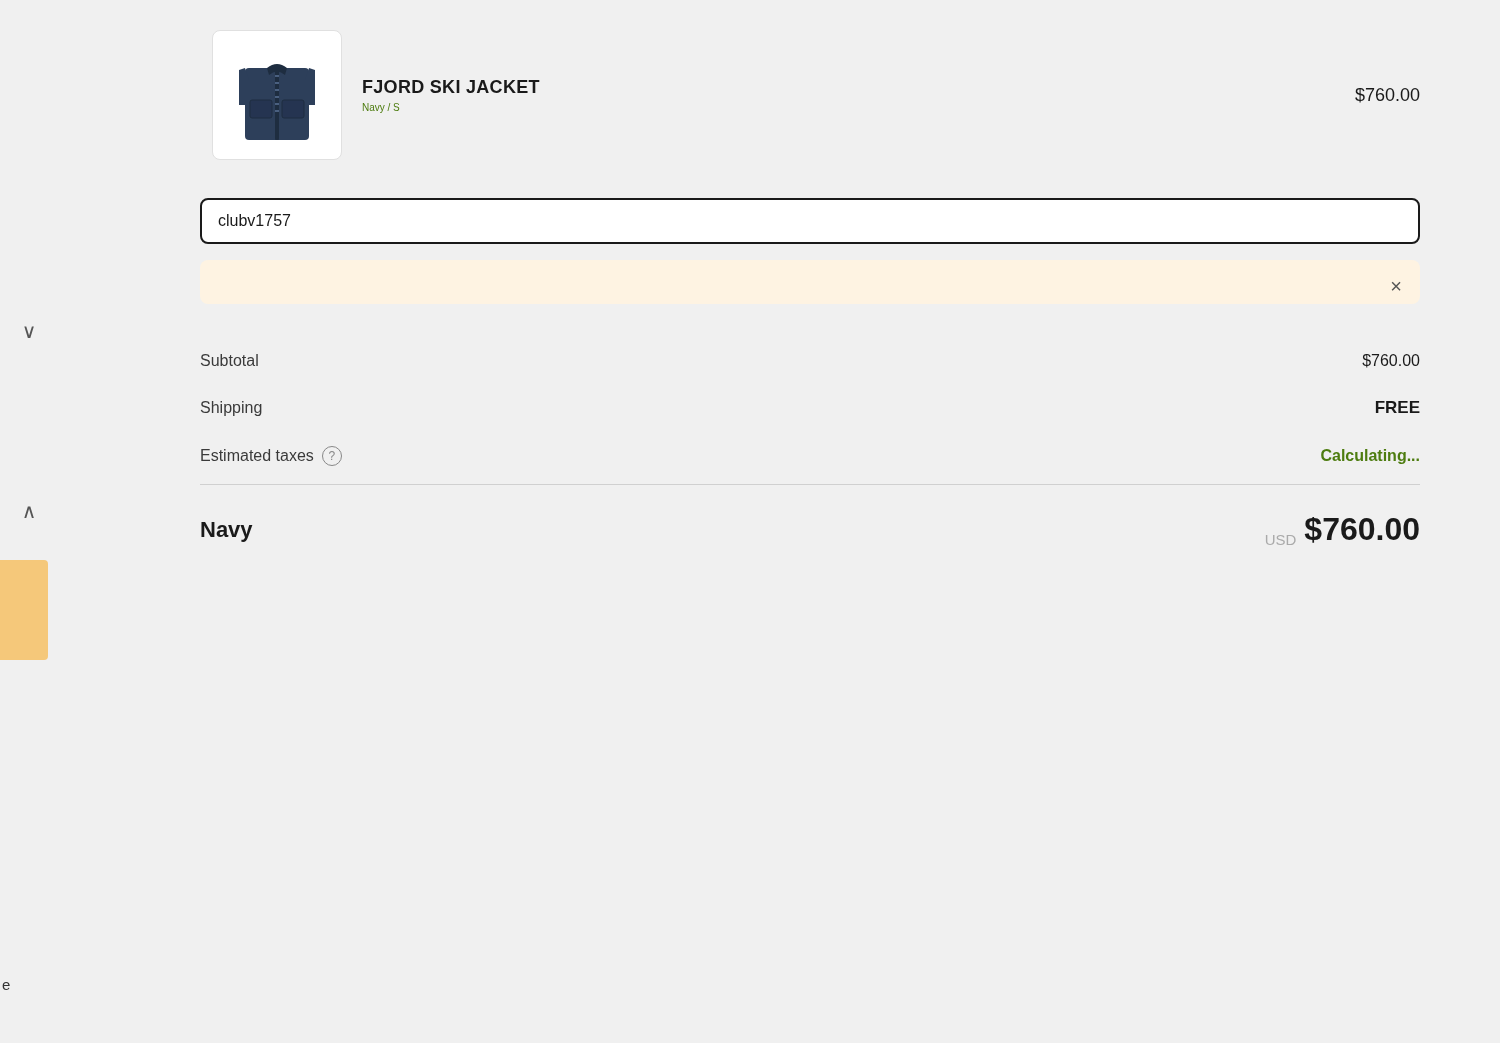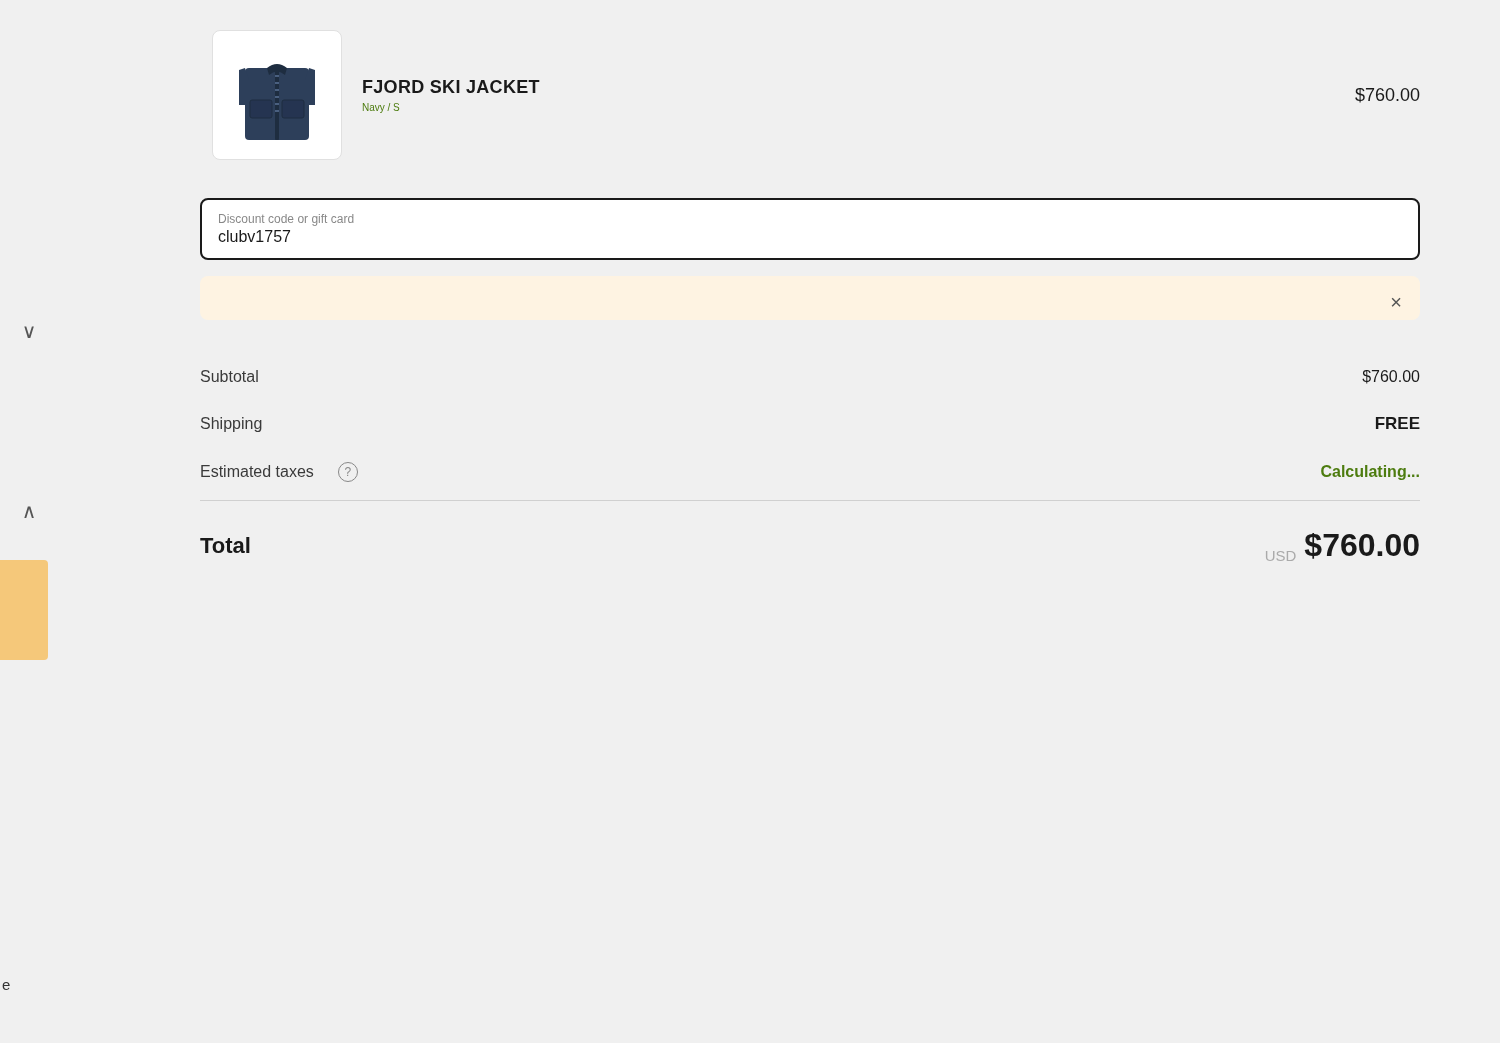--- a/index.html
+++ b/index.html
@@ -183,21 +183,21 @@
     }
 
     .summary-value.calculating {
       color: #4d7c0f;
       font-weight: 700;
     }
 
     .taxes-label {
       display: flex;
       align-items: center;
-      gap: 24px;
+      gap: 8px;
     }
 
     .question-icon {
       width: 20px;
       height: 20px;
       border: 1.5px solid #888;
       border-radius: 50%;
       display: inline-flex;
       align-items: center;
       justify-content: center;
@@ -291,21 +291,20 @@
       <div class="product-info">
         <div class="product-name">FJORD SKI JACKET</div>
         <div class="product-variant">Navy / S</div>
       </div>
 
       <div class="product-price">$760.00</div>
     </div>
 
     <div class="discount-section">
       <div class="discount-input-wrapper">
-        <span class="discount-input-label">Discount code or gift card</span>
         <input type="text" class="discount-input" value="clubv1757" style="">
       </div>
     </div>
 
     <div class="error-banner">
       <button class="error-close">×</button>
     </div>
 
     <div class="order-summary">
 
@@ -323,21 +322,21 @@
         <span class="taxes-label summary-label">
           <span>Estimated taxes</span>
           <span class="question-icon">?</span>
         </span>
         <span class="summary-value calculating">Calculating...</span>
       </div>
 
       <div style="height: 1px; background: #d0d0d0; margin: 4px 0;"></div>
 
       <div class="total-row">
-        <span class="total-label">Total</span>
+        <span class="total-label">Navy</span>
         <div class="total-value-group">
           <span class="total-currency">USD</span>
           <span class="total-amount">$760.00</span>
         </div>
       </div>
 
     </div>
 
   </div>
 

